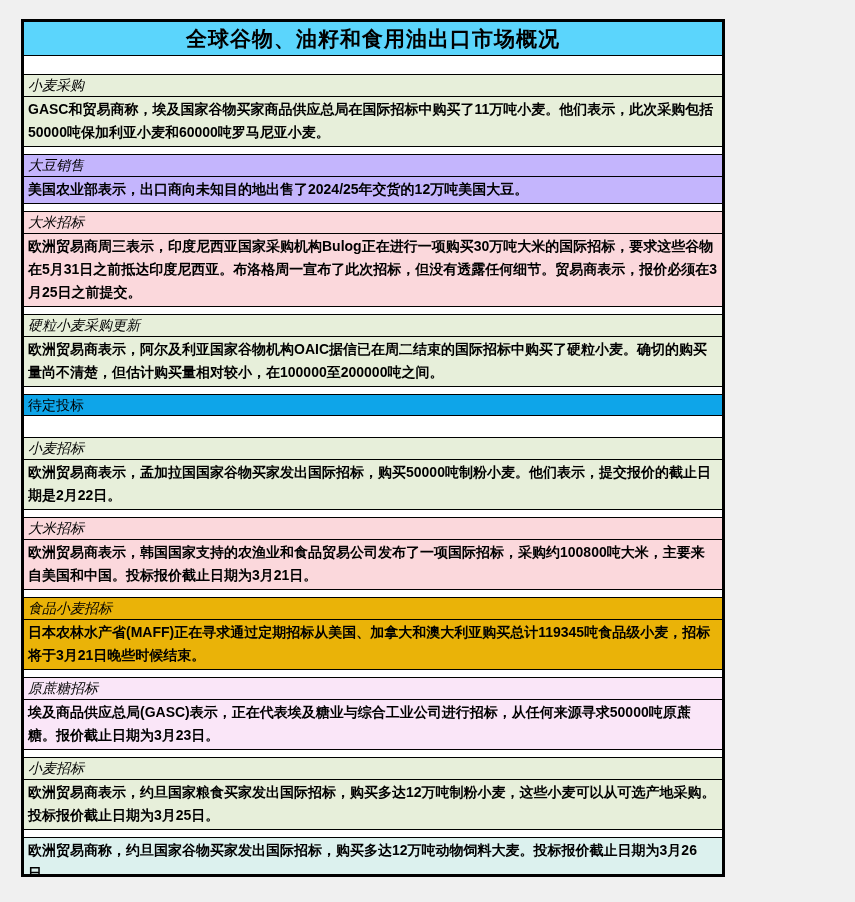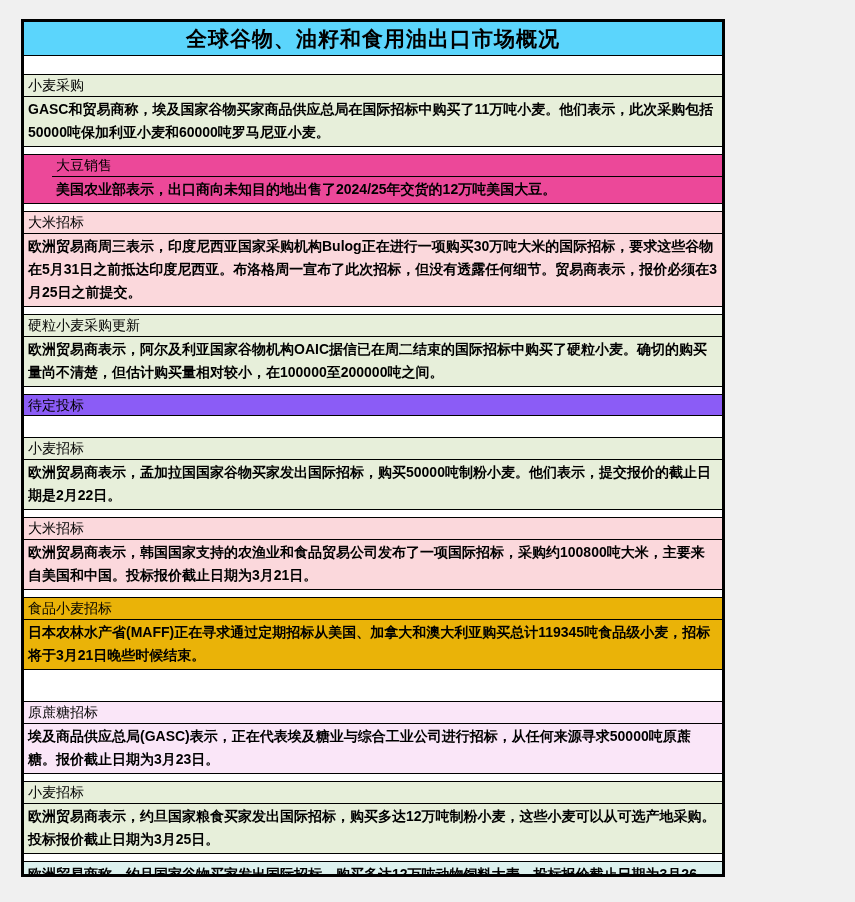--- a/index.html
+++ b/index.html
@@ -49,20 +49,21 @@
     border-bottom: 1px solid #000;
   }
   .section-header {
     height: 21px;
     line-height: 21px;
     padding: 0 4px;
     font-size: 14px;
     border-bottom: 1px solid #000;
     white-space: nowrap;
     overflow: hidden;
+    font-style: italic;
   }
   .section-body {
     font-size: 14px;
     line-height: 23px;
     padding: 1px 4px 2px 4px;
     font-weight: bold;
   }
   .section-body.tall { min-height: 46px; }
   .divider-bar {
     height: 20px;
@@ -85,53 +86,53 @@
 
 
   <div class="gap-md"></div>
 
   <div>
       <div class="section" style="background: rgb(231, 239, 218);">
         <div class="section-header">小麦采购</div>
         <div class="section-body tall">GASC和贸易商称，埃及国家谷物买家商品供应总局在国际招标中购买了11万吨小麦。他们表示，此次采购包括50000吨保加利亚小麦和60000吨罗马尼亚小麦。</div>
       </div>
       <div class="gap"></div>
-      <div class="section" style="background: #ec4899; padding-left: 28px;">
+      <div class="section" style="background: #c4b5fd;">
         <div class="section-header">大豆销售</div>
         <div class="section-body">美国农业部表示，出口商向未知目的地出售了2024/25年交货的12万吨美国大豆。</div>
       </div>
       <div class="gap"></div>
       <div class="section" style="background: rgb(251, 216, 220);">
         <div class="section-header">大米招标</div>
         <div class="section-body tall">欧洲贸易商周三表示，印度尼西亚国家采购机构Bulog正在进行一项购买30万吨大米的国际招标，要求这些谷物在5月31日之前抵达印度尼西亚。布洛格周一宣布了此次招标，但没有透露任何细节。贸易商表示，报价必须在3月25日之前提交。</div>
       </div>
       <div class="gap"></div>
       <div class="section" style="background: rgb(231, 239, 218);">
         <div class="section-header">硬粒小麦采购更新</div>
         <div class="section-body tall">欧洲贸易商表示，阿尔及利亚国家谷物机构OAIC据信已在周二结束的国际招标中购买了硬粒小麦。确切的购买量尚不清楚，但估计购买量相对较小，在100000至200000吨之间。</div>
       </div>
       <div class="gap"></div>
-      <div class="divider-bar" style="background: #8b5cf6;">待定投标</div>
+      <div class="divider-bar" style="background: #0ea5e9;">待定投标</div>
       <div class="blank-row"></div>
       <div class="section" style="background: rgb(231, 239, 218);">
         <div class="section-header">小麦招标</div>
         <div class="section-body tall">欧洲贸易商表示，孟加拉国国家谷物买家发出国际招标，购买50000吨制粉小麦。他们表示，提交报价的截止日期是2月22日。</div>
       </div>
       <div class="gap"></div>
       <div class="section" style="background: rgb(251, 216, 220);">
         <div class="section-header">大米招标</div>
         <div class="section-body tall">欧洲贸易商表示，韩国国家支持的农渔业和食品贸易公司发布了一项国际招标，采购约100800吨大米，主要来自美国和中国。投标报价截止日期为3月21日。</div>
       </div>
       <div class="gap"></div>
       <div class="section" style="background: #eab308;">
         <div class="section-header">食品小麦招标</div>
         <div class="section-body tall">日本农林水产省(MAFF)正在寻求通过定期招标从美国、加拿大和澳大利亚购买总计119345吨食品级小麦，招标将于3月21日晚些时候结束。</div>
       </div>
       <div class="gap"></div>
-      <div class="section" style="background: rgb(250, 230, 248); margin-top: 24px;">
+      <div class="section" style="background: rgb(250, 230, 248);">
         <div class="section-header">原蔗糖招标</div>
         <div class="section-body tall">埃及商品供应总局(GASC)表示，正在代表埃及糖业与综合工业公司进行招标，从任何来源寻求50000吨原蔗糖。报价截止日期为3月23日。</div>
       </div>
       <div class="gap"></div>
       <div class="section" style="background: rgb(231, 239, 218);">
         <div class="section-header">小麦招标</div>
         <div class="section-body tall">欧洲贸易商表示，约旦国家粮食买家发出国际招标，购买多达12万吨制粉小麦，这些小麦可以从可选产地采购。投标报价截止日期为3月25日。</div>
       </div>
       <div class="gap"></div>
       <div class="section" style="background: rgb(220, 241, 238);">

